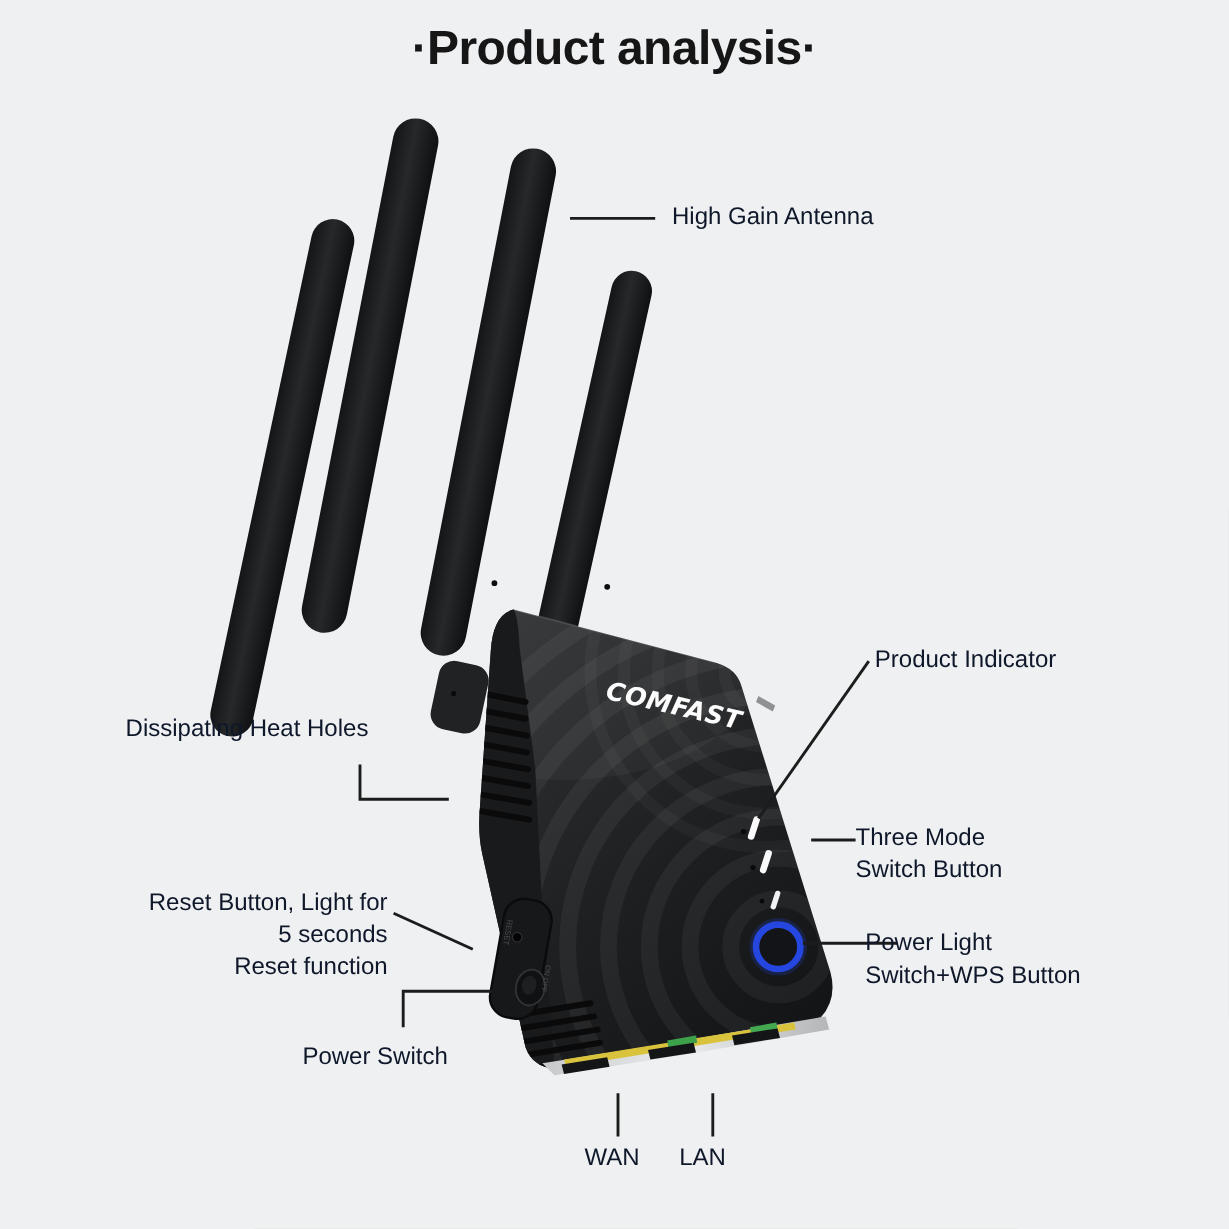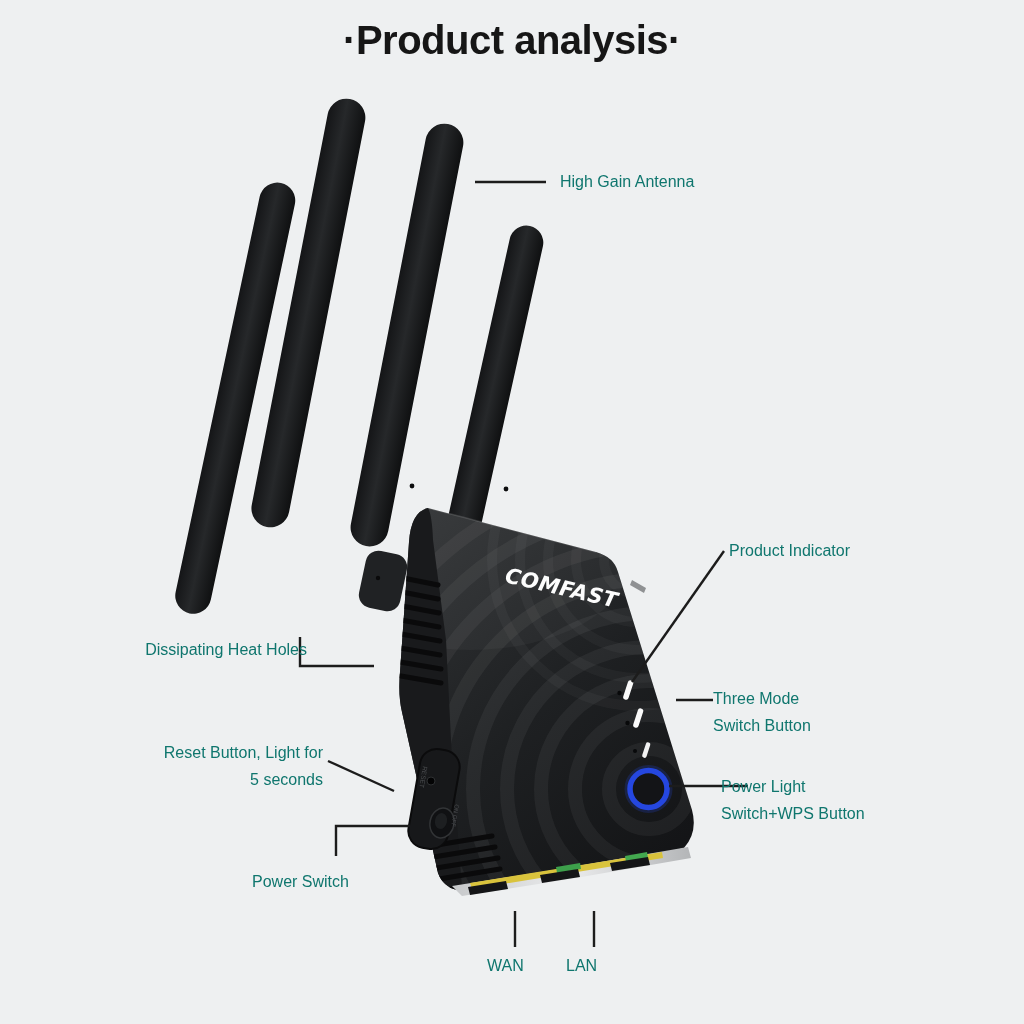--- a/index.html
+++ b/index.html
@@ -8,21 +8,21 @@
     background:#eef0f1;overflow:hidden;
     font-family:"Liberation Sans", sans-serif;
   }
   .page-title{
     position:absolute;top:18px;left:0;width:100%;
     text-align:center;font-size:40px;font-weight:bold;color:#161616;
     letter-spacing:-0.5px;
   }
   .device-svg{position:absolute;left:0;top:0;}
   .callout-label{
-    position:absolute;color:#0f766e;font-size:16px;line-height:27px;
+    position:absolute;color:#0f172a;font-size:20px;line-height:27px;
     white-space:nowrap;
   }
   .align-right{text-align:right;}
   .align-center{text-align:left;}
 </style>
 </head>
 <body>
 
 <div class="stage">
 
@@ -163,25 +163,26 @@
   <div class="callout-label align-center" style="left:713px;top:685px;width:170px;">
     <div>Three Mode</div>
     <div>Switch Button</div>
   </div>
 
   <div class="callout-label align-center" style="left:721px;top:773px;width:185px;">
     <div>Power Light</div>
     <div>Switch+WPS Button</div>
   </div>
 
-  <div class="callout-label align-right" style="left:97px;top:594px;width:210px;margin-top:42px;">Dissipating Heat Holes</div>
+  <div class="callout-label align-right" style="left:97px;top:594px;width:210px;">Dissipating Heat Holes</div>
 
   <div class="callout-label align-right" style="left:95px;top:739px;width:228px;">
     <div>Reset Button, Light for</div>
     <div>5 seconds</div>
+    <div>Reset function</div>
   </div>
 
   <div class="callout-label" style="left:252px;top:868px;">Power Switch</div>
 
   <div class="callout-label align-center" style="left:487px;top:952px;width:56px;">WAN</div>
 
   <div class="callout-label align-center" style="left:566px;top:952px;width:56px;">LAN</div>
 
 </div>
 

